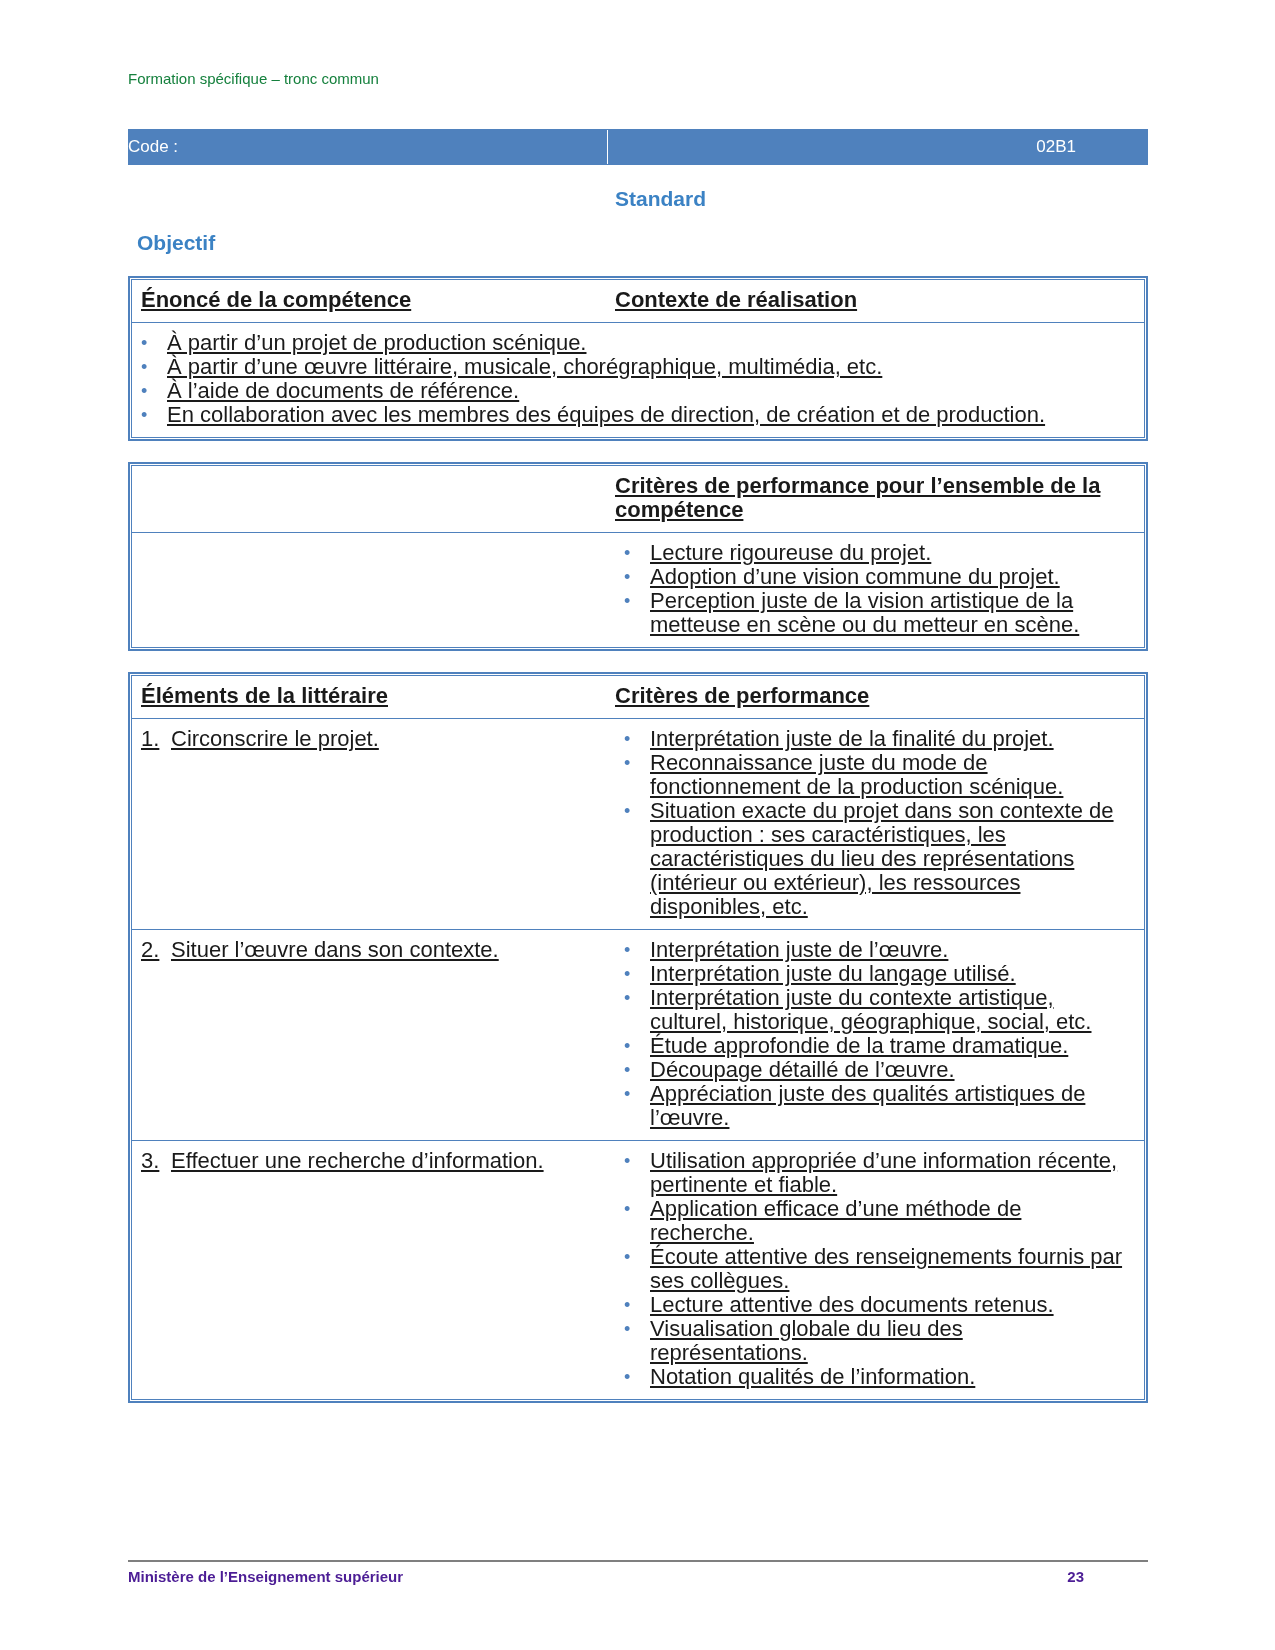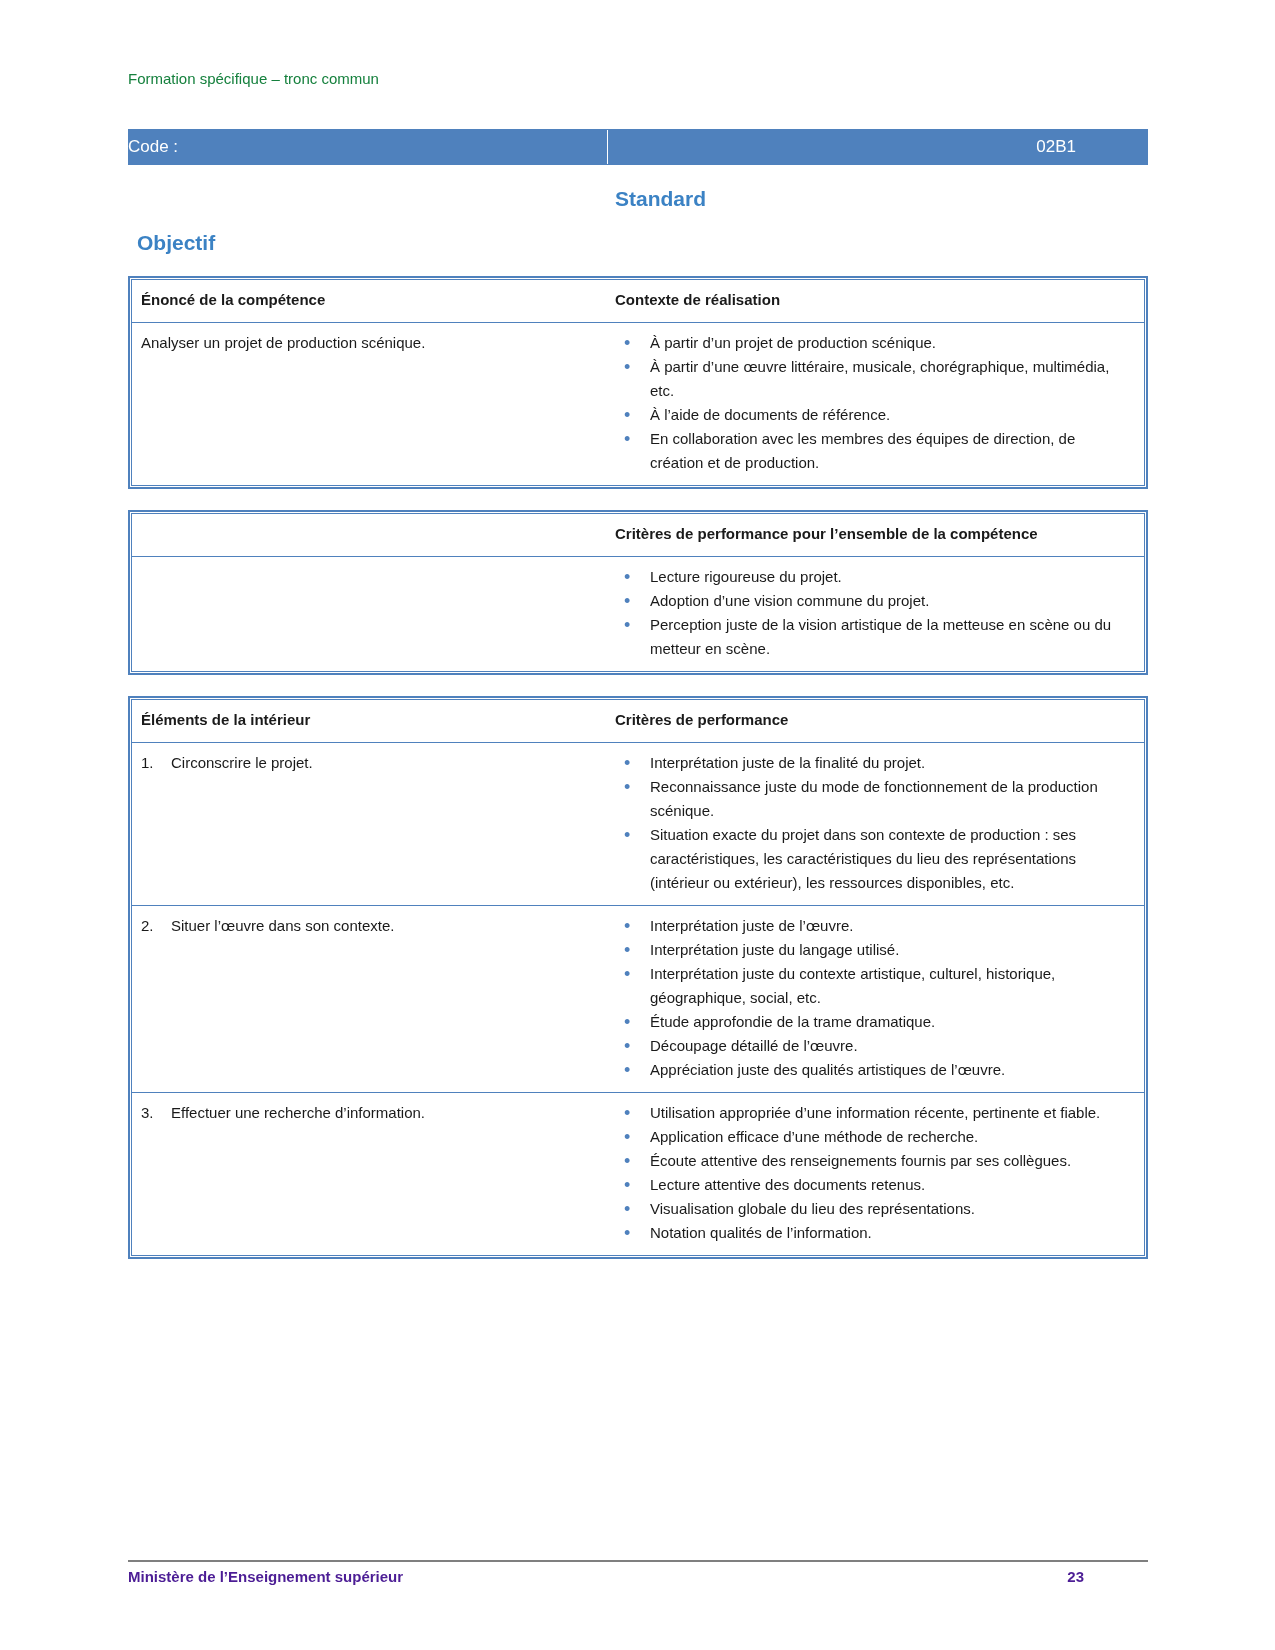--- a/index.html
+++ b/index.html
@@ -52,21 +52,21 @@
   .col-head.left { width: 487px; padding-left: 9px; margin-top: 44px; }
   .box {
     margin-top: 21px;
     border: 2px solid #4f81bd;
     padding: 1px;
     background: #fff;
   }
   .box-inner { border: 1px solid #4f81bd; }
   .row { display: flex; }
   .row + .row { border-top: 1px solid #4f81bd; }
-  .cell { padding-top: 8px; padding-bottom: 10px; font-size: 15px; line-height: 24px; }
+  .cell { padding-top: 8px; padding-bottom: 10px; font-size: 22px; line-height: 24px; text-decoration: underline; }
   .cl { width: 483px; padding-left: 9px; padding-right: 16px; flex: none; }
   .cr { flex: 1; padding-right: 18px; }
   .hdr { font-weight: bold; }
   ul.bullets { list-style: none; }
   ul.bullets li {
     position: relative;
     padding-left: 35px;
     line-height: 24px;
   }
   ul.bullets li::before {
@@ -115,23 +115,20 @@
       <div class="box-inner">
         <div class="row">
           <div class="cell cl">
             <span class="hdr">Énoncé de la compétence</span>
           </div>
           <div class="cell cr">
             <span class="hdr">Contexte de réalisation</span>
           </div>
         </div>
         <div class="row">
-          <div class="cell cl">
-            <span>Analyser un projet de production scénique.</span>
-          </div>
           <div class="cell cr">
             <ul class="bullets">
               <li>À partir d’un projet de production scénique.</li>
               <li>À partir d’une œuvre littéraire, musicale, chorégraphique, multimédia, etc.</li>
               <li>À l’aide de documents de référence.</li>
               <li>En collaboration avec les membres des équipes de direction, de création et de production.</li>
             </ul>
           </div>
         </div>
       </div>
@@ -155,21 +152,21 @@
             </ul>
           </div>
         </div>
       </div>
     </div>
 
     <div class="box">
       <div class="box-inner">
         <div class="row">
           <div class="cell cl">
-            <span class="hdr">Éléments de la intérieur</span>
+            <span class="hdr">Éléments de la littéraire</span>
           </div>
           <div class="cell cr">
             <span class="hdr">Critères de performance</span>
           </div>
         </div>
 
         <div class="row">
           <div class="cell cl elem">
             <span class="elem-num">1.</span>
             <span>Circonscrire le projet.</span>

